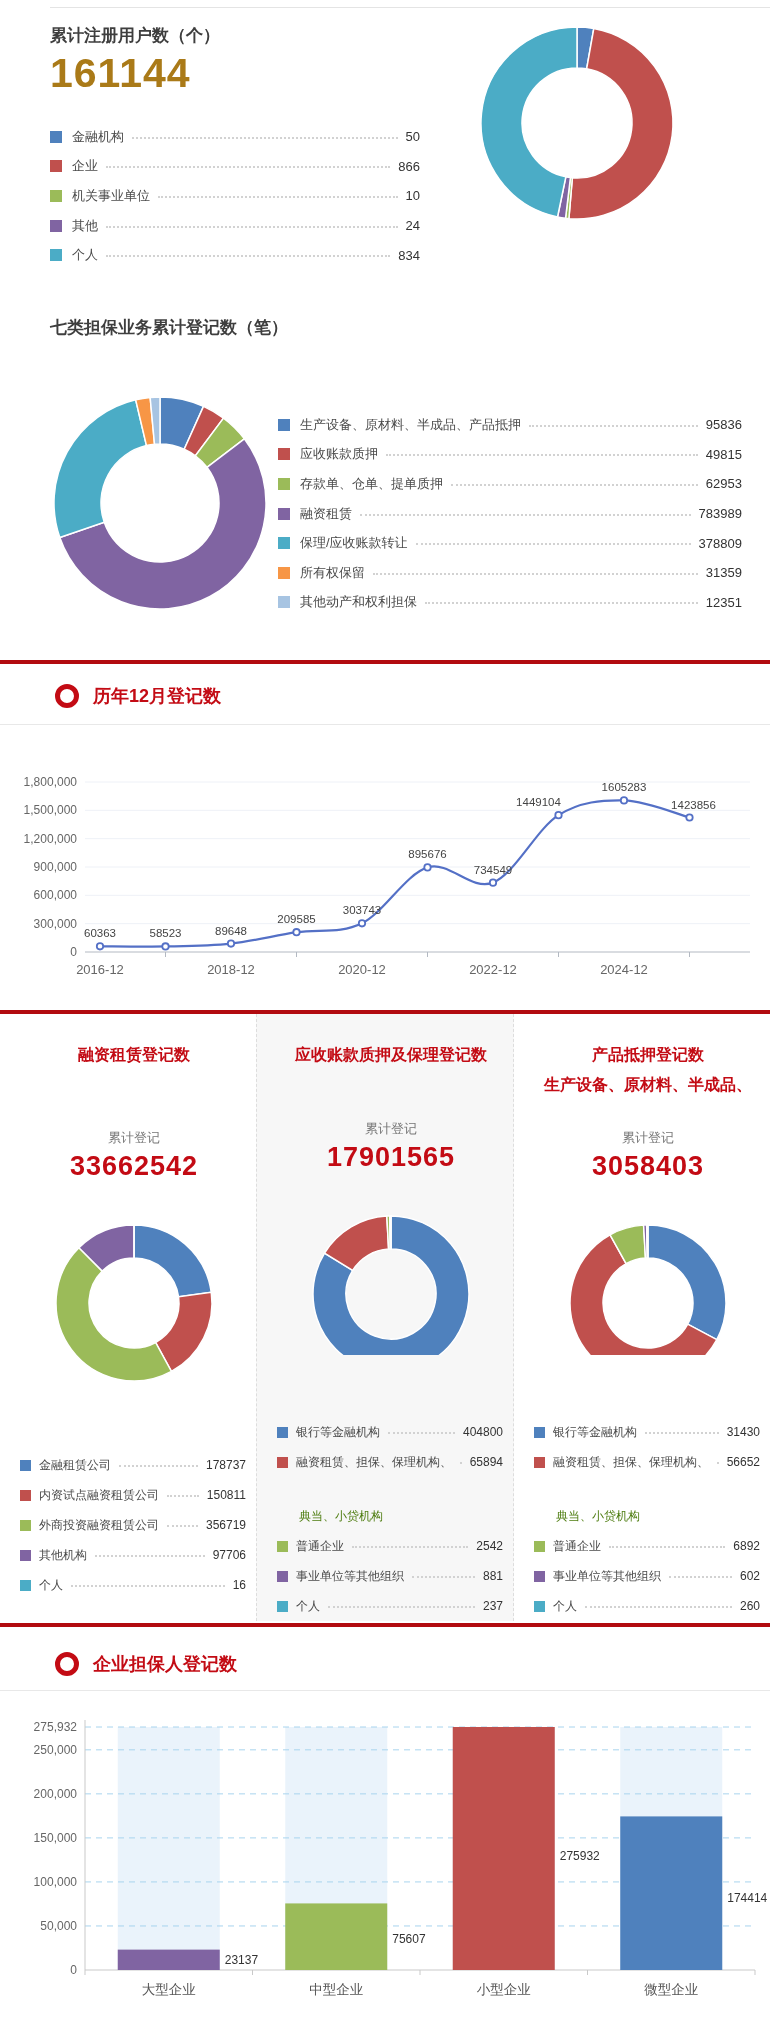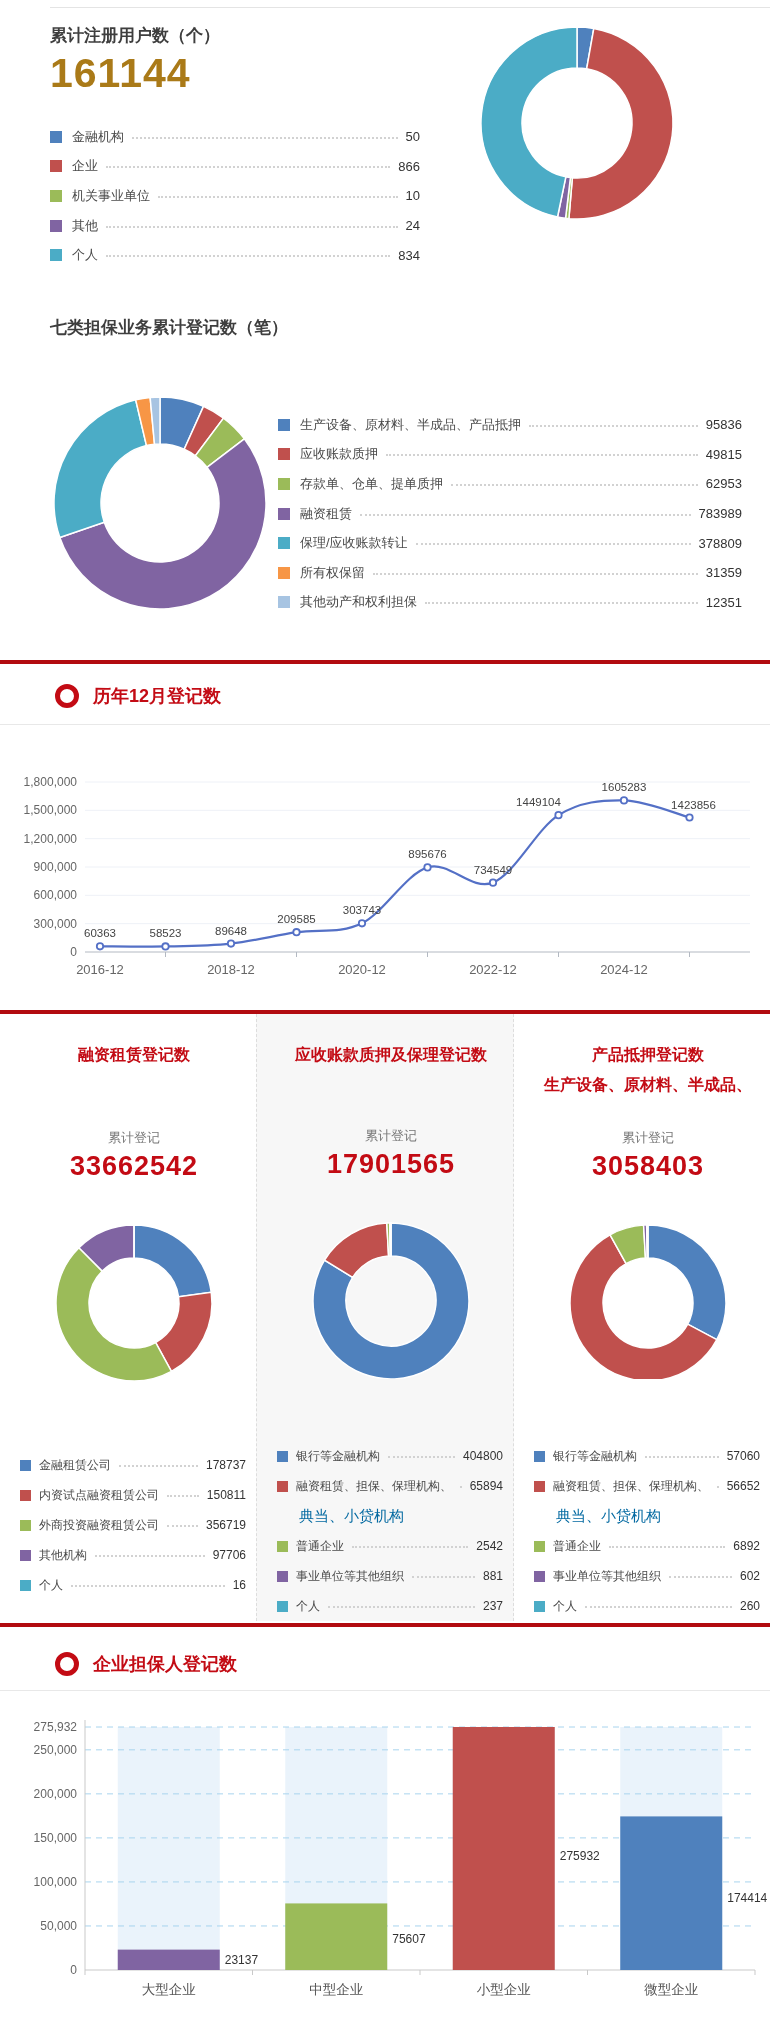--- a/index.html
+++ b/index.html
@@ -17,21 +17,21 @@
   .big.gold{top:50px;color:#AA7A18;}
   .big.red{top:64px;color:#C30B14;}
   .legend{position:absolute;}
   #legend-users{top:122px;left:50px;width:370px;}
   #legend-seven{top:130px;left:278px;width:464px;}
   .leg-row{display:flex;align-items:center;height:29.6px;font-size:13px;color:#4a4a4a;}
   .sw{width:12px;height:12px;margin-right:10px;flex:none;}
   .lab{white-space:nowrap;margin-right:8px;}
   .dots{flex:1;height:0;border-bottom:2px dotted #d2d2d2;margin-right:8px;transform:translateY(1px);}
   .val{color:#333;white-space:nowrap;text-align:right;}
-  .leg-wrap{height:30px;padding-left:22px;display:flex;align-items:center;font-size:15px;color:#0369a1;}
+  .leg-wrap{height:30px;padding-left:22px;display:flex;align-items:center;font-size:12px;color:#4d7c0f;margin-top:24px;}
   .red-divider{position:absolute;left:0;right:0;height:4px;background:#B20B10;}
   #div1{top:660px;} #div2{top:1010px;} #div3{top:1623px;}
   .sec-hdr{position:absolute;left:55px;display:flex;align-items:flex-start;gap:14px;}
   #hdr-line{top:684px;} #hdr-bar{top:1652px;}
   .ring{width:14px;height:14px;border:5px solid #C30B14;border-radius:50%;flex:none;}
   .hdr-title{font-size:18px;font-weight:bold;color:#C30B14;white-space:nowrap;}
   .gray-rule{position:absolute;left:0;right:0;border-top:1px solid #e8e8e8;}
   #rule-line{top:724px;} #rule-bar{top:1690px;}
   #line-svg{top:726px;left:0;}
   #bar-svg{top:1692px;left:0;}
@@ -319,21 +319,21 @@
           <path d="M153.82884210763228,121.69591931158867 A78,78 0 1 1 47.033419530544585,16.863821889862606 L63.096203575314185,45.69066647492073 A45,45 0 1 0 124.70894736978785,106.17072267976269 Z" fill="#C0504D" stroke="#fff" stroke-width="1.5"></path>
           <path d="M47.033419530544585,16.863821889862606 A78,78 0 0 1 80.5942296735961,7.124527687910756 L82.45820942707468,40.071842896871594 A45,45 0 0 0 63.096203575314185,45.69066647492073 Z" fill="#9BBB59" stroke="#fff" stroke-width="1.5"></path>
           <path d="M80.5942296735961,7.124527687910756 A78,78 0 0 1 83.67047010246705,7.011331911286206 L84.23296352065407,40.006537641126656 A45,45 0 0 0 82.45820942707468,40.071842896871594 Z" fill="#8064A2" stroke="#fff" stroke-width="1.5"></path>
           <path d="M83.67047010246705,7.011331911286206 A78,78 0 0 1 84.99999999999999,7 L84.99999999999999,40 A45,45 0 0 0 84.23296352065407,40.006537641126656 Z" fill="#4BACC6" stroke="#fff" stroke-width="1.5"></path>
         </svg>
       <div id="col-legend-2" class="col-legend">
           <div class="leg-row">
             <span class="sw" style="background: rgb(79, 129, 189);"></span>
             <span class="lab">银行等金融机构</span>
             <span class="dots"></span>
-            <span class="val">57060</span>
+            <span class="val">31430</span>
           </div>
           <div class="leg-row">
             <span class="sw" style="background: rgb(192, 80, 77);"></span>
             <span class="lab">融资租赁、担保、保理机构、</span>
             <span class="dots"></span>
             <span class="val">56652</span>
           </div>
           <div class="leg-wrap">典当、小贷机构</div>
           <div class="leg-row">
             <span class="sw" style="background: rgb(155, 187, 89);"></span>

